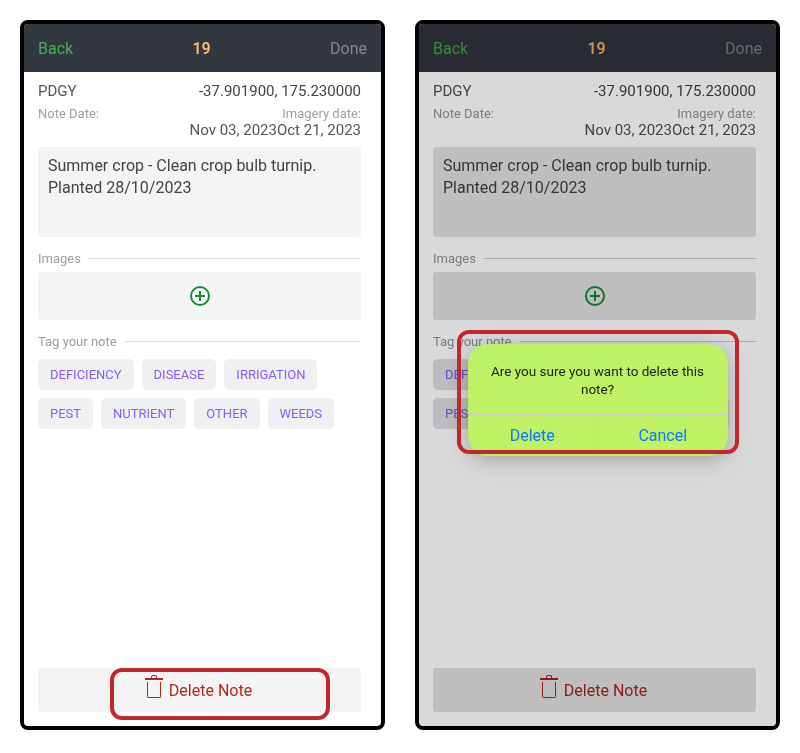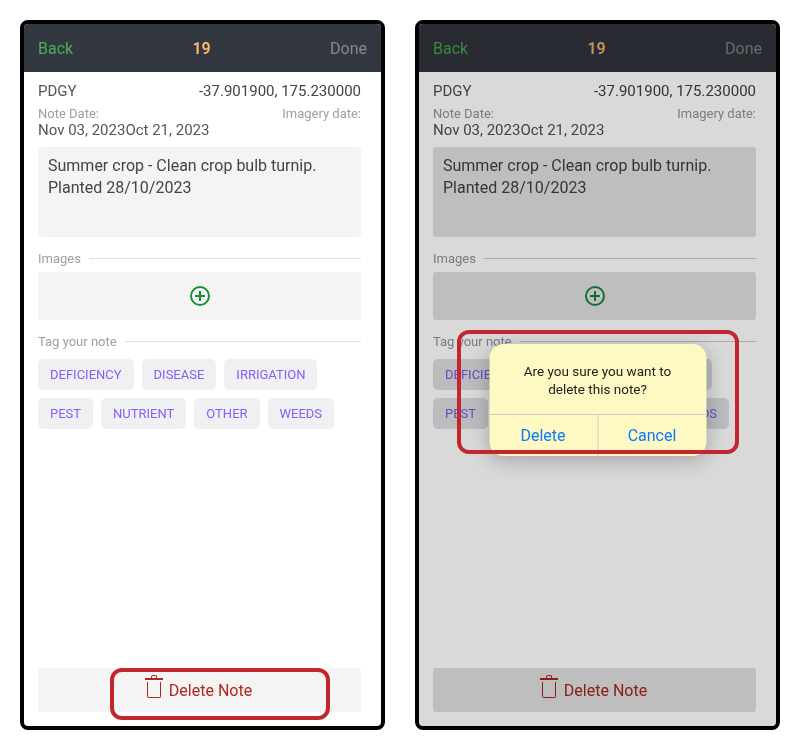--- a/index.html
+++ b/index.html
@@ -54,21 +54,21 @@
   .row2 {
     display: flex;
     justify-content: space-between;
     font-size: 13px;
     color: #9aa0a6;
     margin-top: 2px;
     gap: 14px;
   }
   .row3 {
     display: flex;
-    justify-content: flex-start;
+    justify-content: flex-end;
     font-size: 15px;
     color: #555;
     margin-bottom: 8px;
   }
   .note-text {
     background: #f4f4f4;
     border-radius: 3px;
     padding: 8px 10px;
     font-size: 16px;
     color: #444;
@@ -164,23 +164,23 @@
   
   .overlay-dim {
     position: absolute;
     inset: 0;
     background: rgba(0,0,0,0.15);
   }
   .dialog {
     position: absolute;
     left: 50%; top: 320px;
     transform: translateX(-50%);
-    width: 217px;
-    background: #fef9c3;
-    border-radius: 14px;
+    width: 260px;
+    background: #bef264;
+    border-radius: 20px;
     overflow: hidden;
     box-shadow: 0 4px 20px rgba(0,0,0,0.25);
   }
   .dialog-msg {
     padding: 18px 16px 16px 16px;
     text-align: center;
     font-size: 13.5px;
     color: #222;
     line-height: 1.35;
   }

